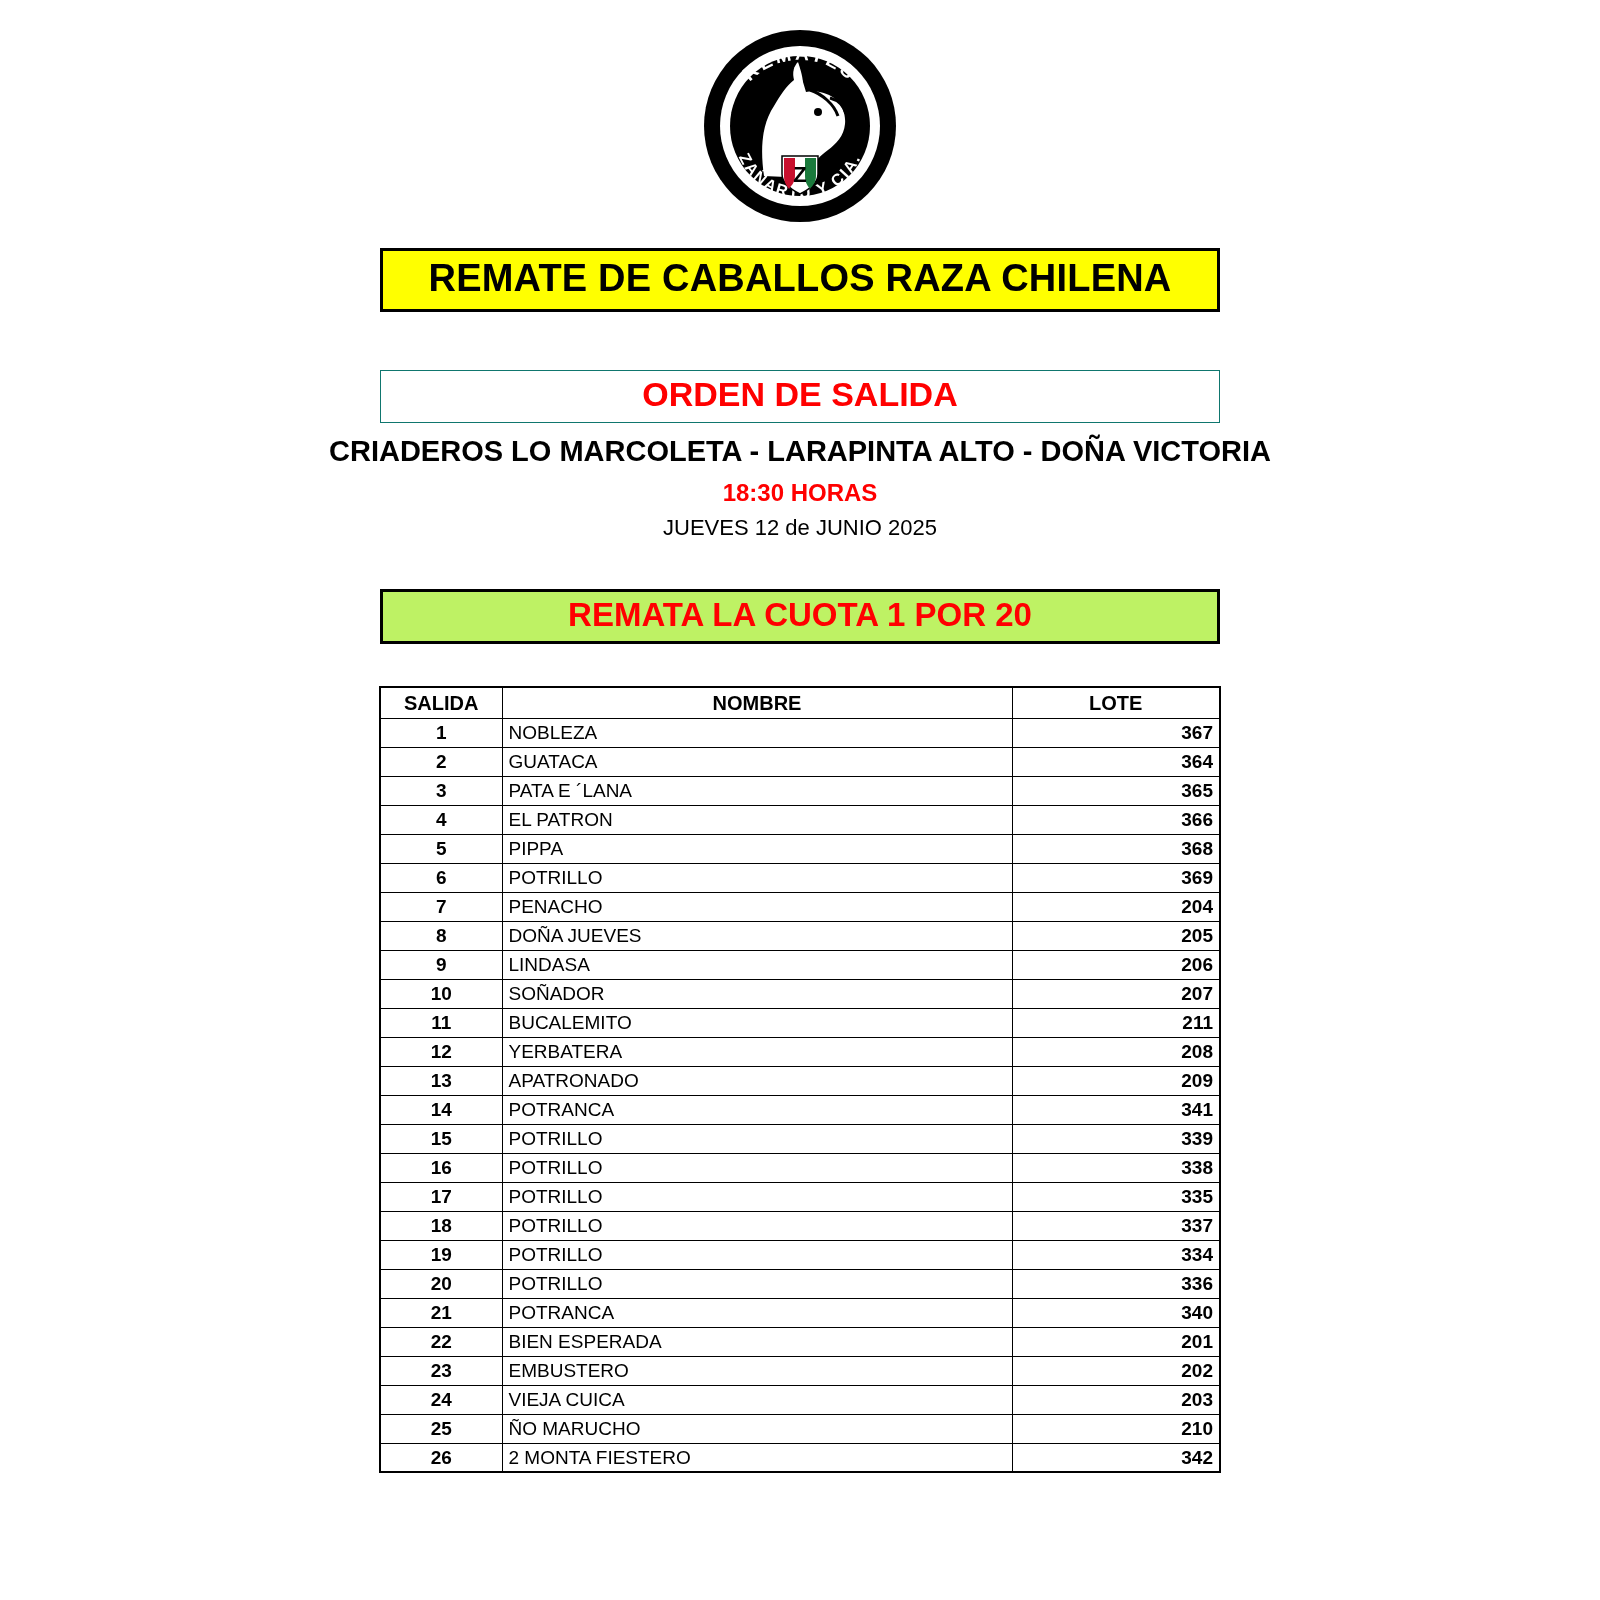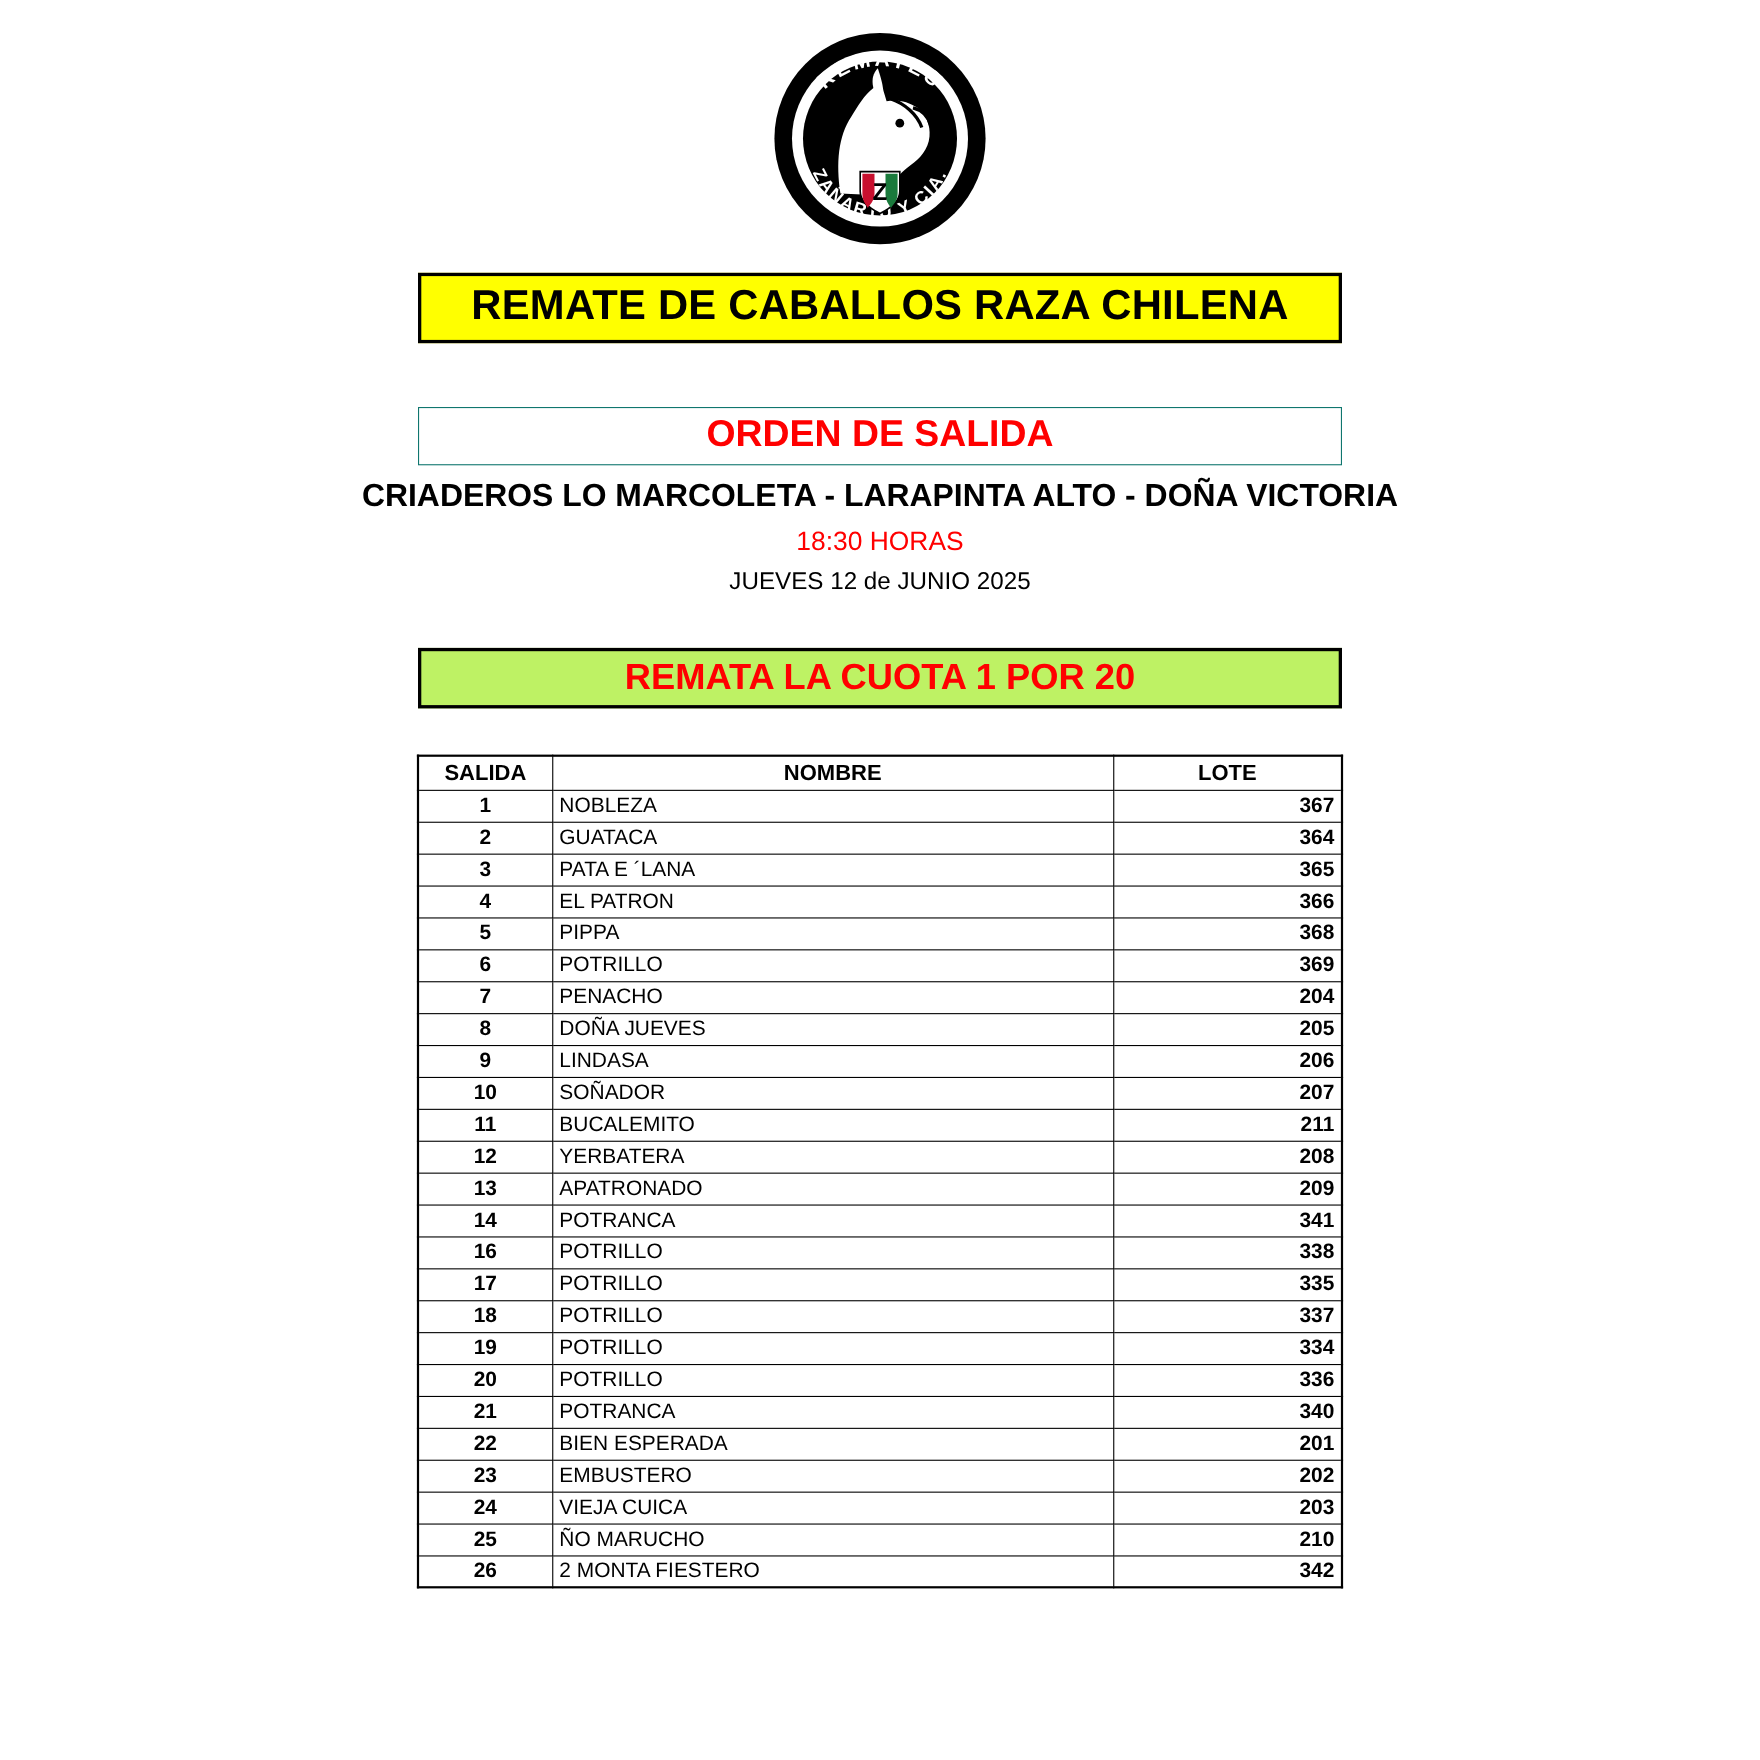--- a/index.html
+++ b/index.html
@@ -84,21 +84,21 @@
     font-size: 29px;
     font-weight: bold;
     line-height: 1.28;
     color: #000000;
     padding: 0 200px;
   }
   .time {
     margin-top: 9px;
     text-align: center;
     font-size: 24px;
-    font-weight: normal;
+    font-weight: bold;
     color: #ff0000;
   }
   .date {
     margin-top: 8px;
     text-align: center;
     font-size: 22px;
     font-weight: normal;
     color: #000000;
   }
 
@@ -308,20 +308,25 @@
             <td class="salida">13</td>
             <td class="nombre">APATRONADO</td>
             <td class="lote">209</td>
           </tr>
           <tr>
             <td class="salida">14</td>
             <td class="nombre">POTRANCA</td>
             <td class="lote">341</td>
           </tr>
           <tr>
+            <td class="salida">15</td>
+            <td class="nombre">POTRILLO</td>
+            <td class="lote">339</td>
+          </tr>
+          <tr>
             <td class="salida">16</td>
             <td class="nombre">POTRILLO</td>
             <td class="lote">338</td>
           </tr>
           <tr>
             <td class="salida">17</td>
             <td class="nombre">POTRILLO</td>
             <td class="lote">335</td>
           </tr>
           <tr>

